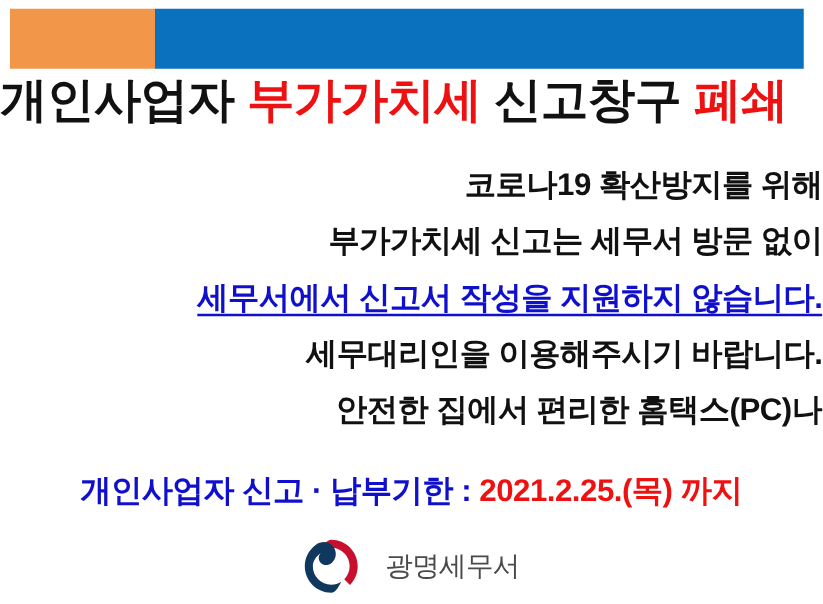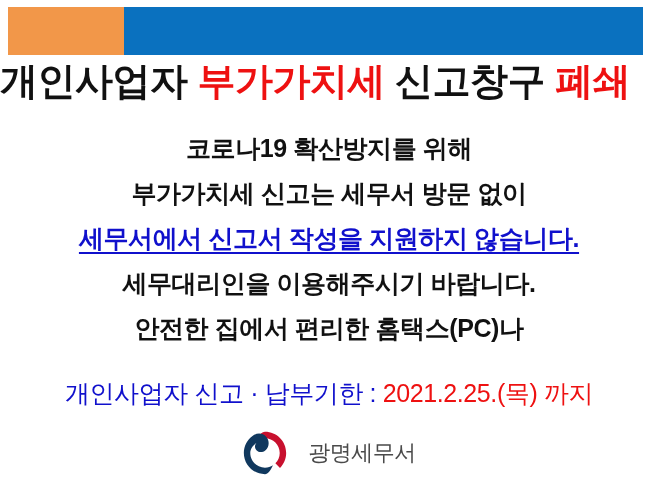--- a/index.html
+++ b/index.html
@@ -58,21 +58,21 @@
   .headline .seg-red   { color: #EE1111; }
 
   
   .body-lines {
     position: absolute;
     left: 0;
     top: 126px;
     width: 658px;
   }
   .body-line {
-    text-align: center;
+    text-align: right;
     font-size: 25px;
     font-weight: 700;
     line-height: 45px;
     color: #111111;
     letter-spacing: -0.4px;
     white-space: nowrap;
   }
   .body-line.emphasis {
     color: #1010CC;
     text-decoration: underline;
@@ -81,21 +81,21 @@
   }
 
   
   .deadline {
     position: absolute;
     left: 0;
     top: 376px;
     width: 658px;
     text-align: center;
     font-size: 25px;
-    font-weight: 400;
+    font-weight: 700;
     line-height: 34px;
     letter-spacing: -0.4px;
     white-space: nowrap;
   }
   .deadline .seg-blue { color: #1010CC; }
   .deadline .seg-red  { color: #EE1111; }
 
   
   .footer-logo {
     position: absolute;

